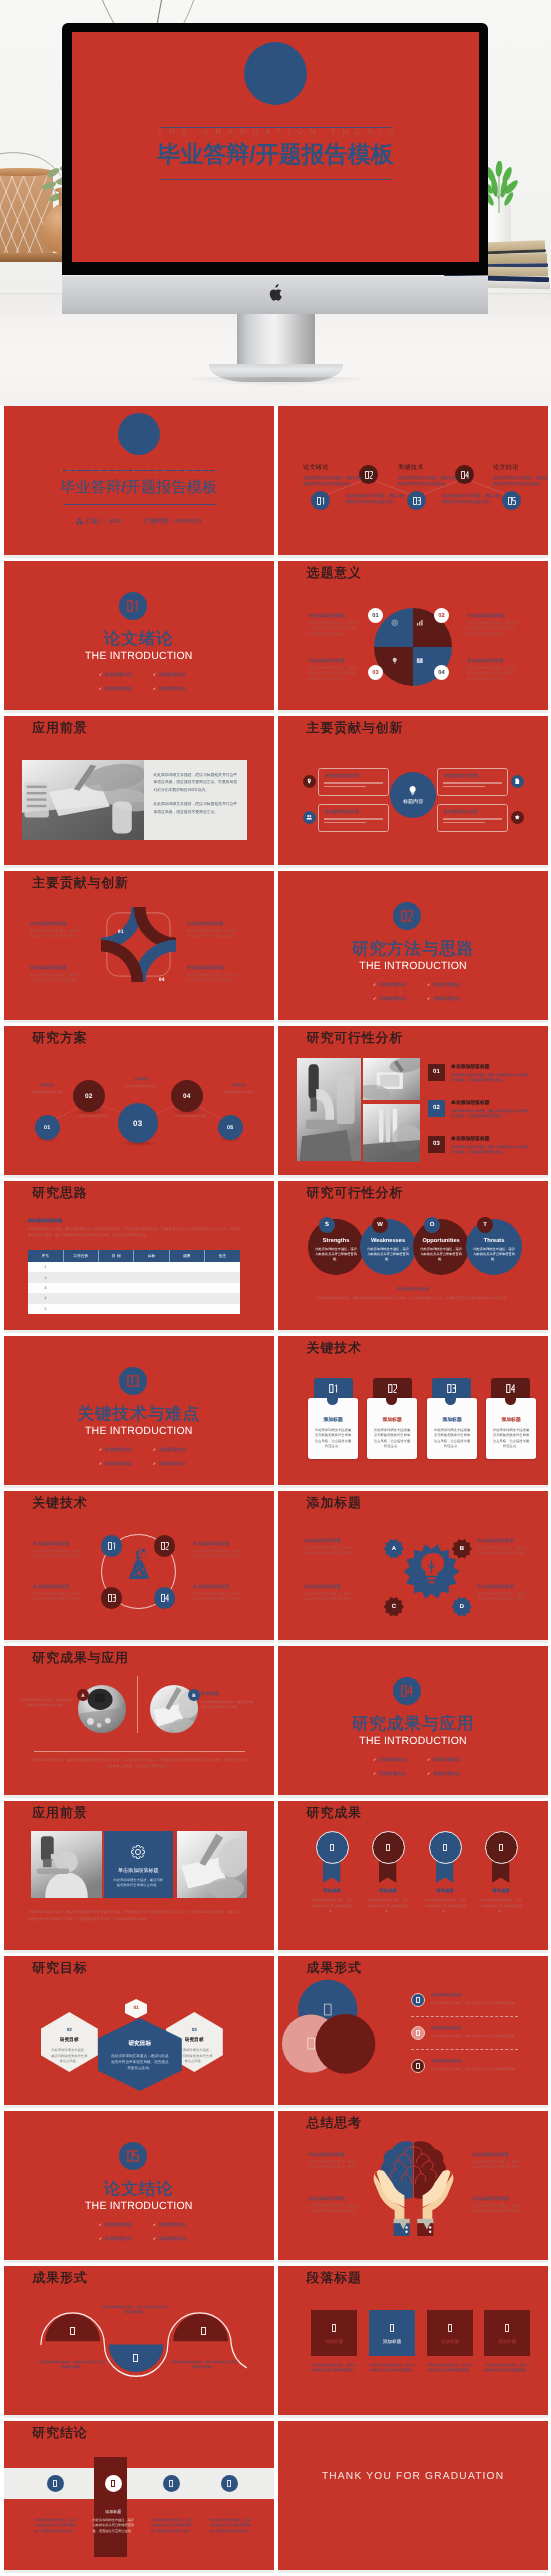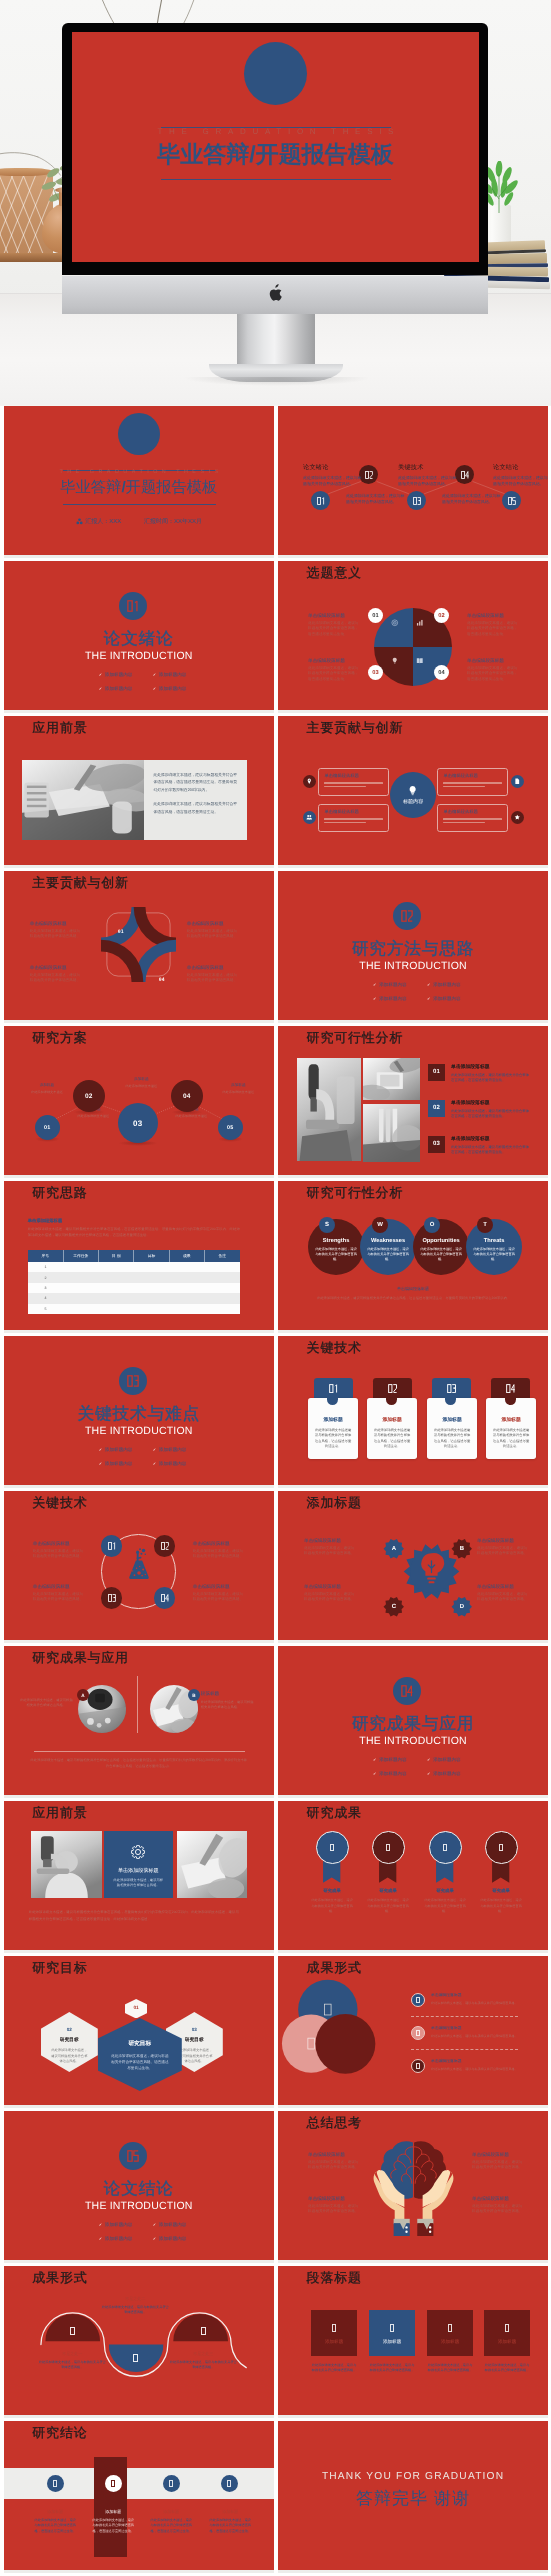--- a/index.html
+++ b/index.html
@@ -1537,20 +1537,19 @@
 <div class="im-b" style="left:146px">此处添加详细文本描述，建议与标题相关并符合整体语言风格，语言描述尽量简洁生动。</div>
           <div class="im-c" style="left:217px">
             <span class="tofu"></span>
           </div>
 <div class="im-h" style="left:205px">添加标题</div>
 <div class="im-b" style="left:205px">此处添加详细文本描述，建议与标题相关并符合整体语言风格，语言描述尽量简洁生动。</div>
           <div class="s-underline"></div>
         </div>
         <div class="slide">
  <div class="th-en">THANK YOU FOR GRADUATION</div>
- <div class="th-cn">答辩完毕 谢谢</div>
           <div class="s-underline"></div>
         </div>
       </div>
 </div>
 <div class="page-foot"></div>
 </div>
 
 
 </body></html>

